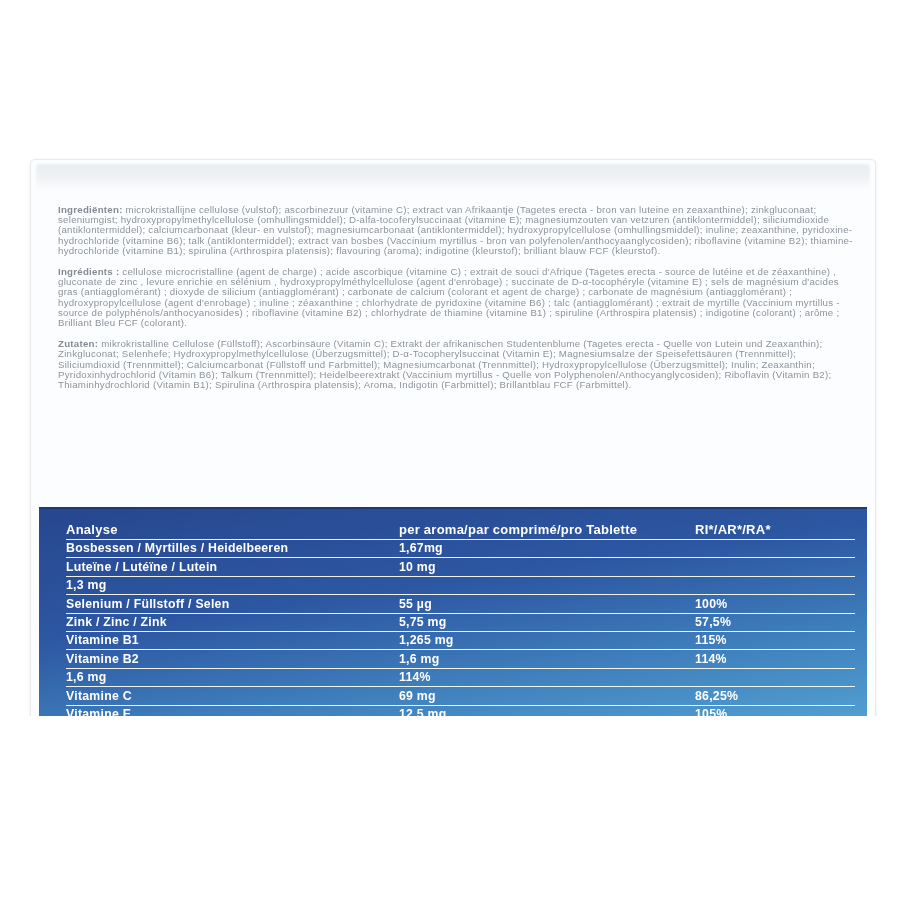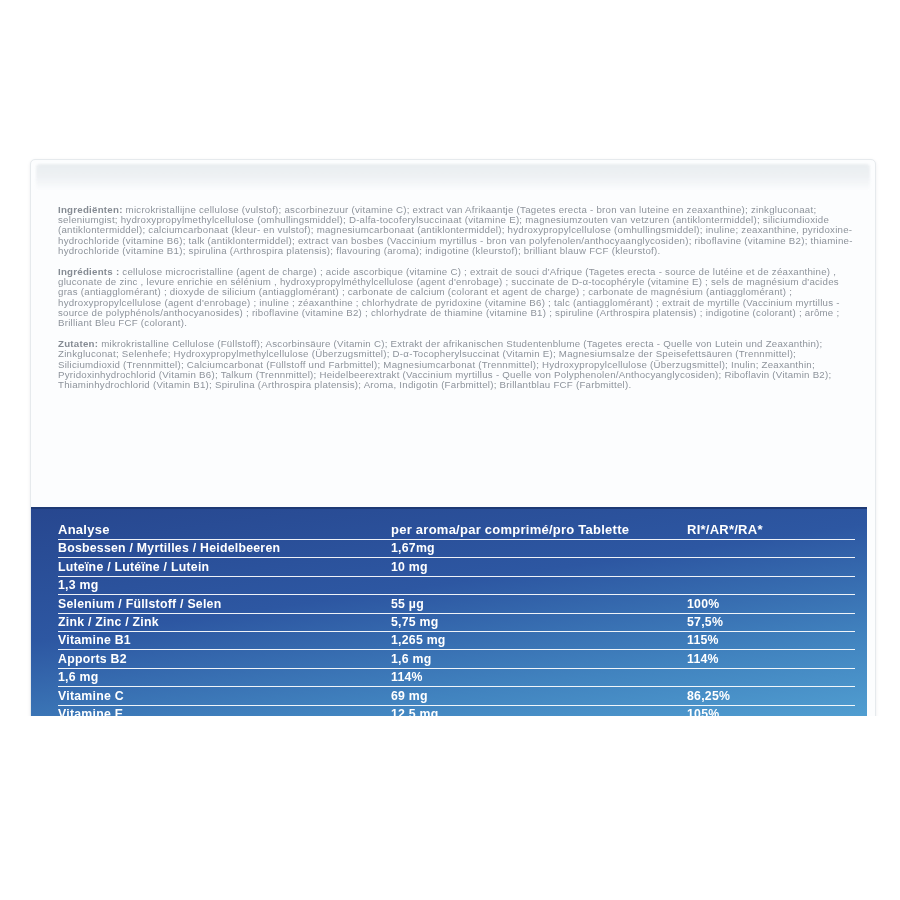--- a/index.html
+++ b/index.html
@@ -18,21 +18,21 @@
     background:linear-gradient(to bottom,#e7ebee 0%,#eef1f4 55%,rgba(255,255,255,0) 100%);
     border-radius:4px 4px 0 0;opacity:.85;filter:blur(1px);
   }
   .ingredients{
     position:absolute;left:27px;top:45px;width:802px;
     color:#8d939b;font-size:9.7px;line-height:10.2px;letter-spacing:.25px;
   }
   .ingredients p{margin:0 0 11px 0;}
   .ingredients strong{color:#858b93;font-weight:700;}
   .panel{
-    position:absolute;left:0;right:8px;bottom:0;height:234px;
+    position:absolute;left:8px;right:8px;bottom:0;height:234px;
     background:linear-gradient(172deg,#27478f 0%,#2d57a2 38%,#4183bf 70%,#55a6d6 100%);
     border-top:2px solid #1e3a75;
     border-radius:0 0 4px 4px;
     color:#ffffff;
     padding:11px 12px 0 27px;
     box-sizing:border-box;
   }
   .trow{
     display:grid;
     grid-template-columns:333px 296px 1fr;
@@ -92,21 +92,21 @@
         <span>Zink / Zinc / Zink</span>
         <span>5,75 mg</span>
         <span>57,5%</span>
       </div>
       <div class="trow">
         <span>Vitamine B1</span>
         <span>1,265 mg</span>
         <span>115%</span>
       </div>
       <div class="trow">
-        <span>Apports B2</span>
+        <span>Vitamine B2</span>
         <span>1,6 mg</span>
         <span>114%</span>
       </div>
       <div class="trow">
         <span>1,6 mg</span>
         <span>114%</span>
       </div>
       <div class="trow">
         <span>Vitamine C</span>
         <span>69 mg</span>

